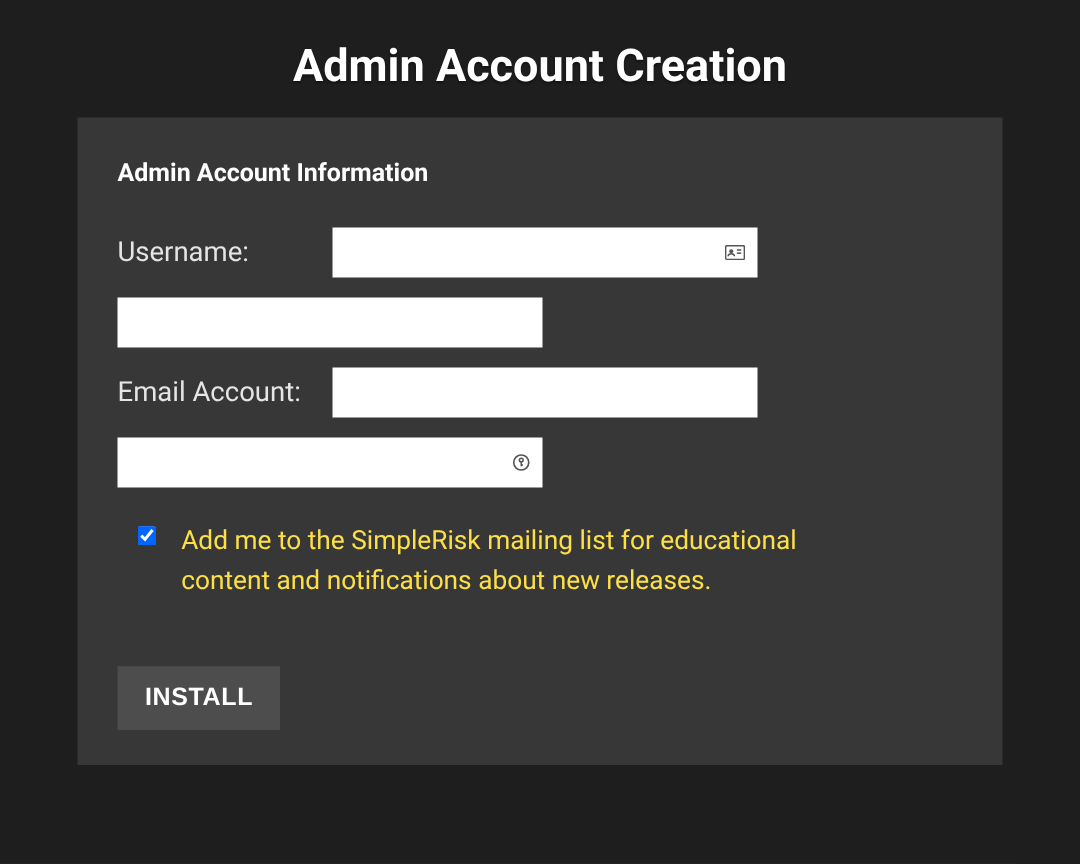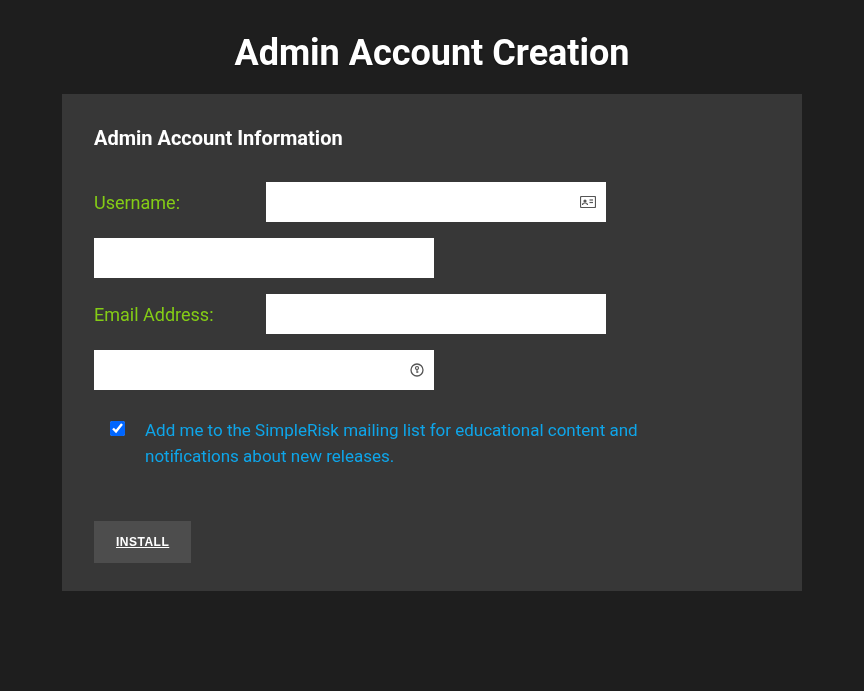--- a/index.html
+++ b/index.html
@@ -33,22 +33,22 @@
       font-size: 20px;
       font-weight: 700;
       margin-bottom: 32px;
     }
     .form-row {
       display: flex;
       align-items: center;
       margin-bottom: 16px;
     }
     .form-label {
-      color: #84cc16;
-      font-size: 18px;
+      color: #e5e5e5;
+      font-size: 22px;
       width: 172px;
       flex-shrink: 0;
     }
     .input-wrapper {
       position: relative;
       width: 340px;
     }
     .form-input {
       width: 100%;
       height: 40px;
@@ -76,36 +76,35 @@
       gap: 20px;
     }
     .checkbox-input {
       width: 15px;
       height: 15px;
       margin-top: 3px;
       accent-color: #0066ff;
       flex-shrink: 0;
     }
     .checkbox-label {
-      color: #0ea5e9;
-      font-size: 17px;
+      color: #fde047;
+      font-size: 21px;
       line-height: 1.5;
       max-width: 560px;
     }
     .install-button {
       background-color: #4d4d4d;
       color: #ffffff;
       border: none;
       padding: 14px 22px;
-      font-size: 12px;
+      font-size: 20px;
       font-weight: 700;
       letter-spacing: 0.5px;
       margin-top: 52px;
       cursor: pointer;
-      text-decoration: underline;
     }
   </style>
 </head>
 <body>
 
 <h1 class="page-title">Admin Account Creation</h1>
 
 <div class="card">
   <h2 class="section-title">Admin Account Information</h2>
 
@@ -125,21 +124,21 @@
     </div>
   </div>
 
   <div class="form-row">
     <div class="input-wrapper">
       <input type="text" class="form-input" value="" style="">
     </div>
   </div>
 
   <div class="form-row">
-    <label class="form-label">Email Address:</label>
+    <label class="form-label">Email Account:</label>
     <div class="input-wrapper">
       <input type="text" class="form-input" value="" style="">
     </div>
   </div>
 
 
   <div class="form-row">
     <div class="input-wrapper">
       <input type="password" class="form-input" value="" style="">
       <span class="input-icon">

